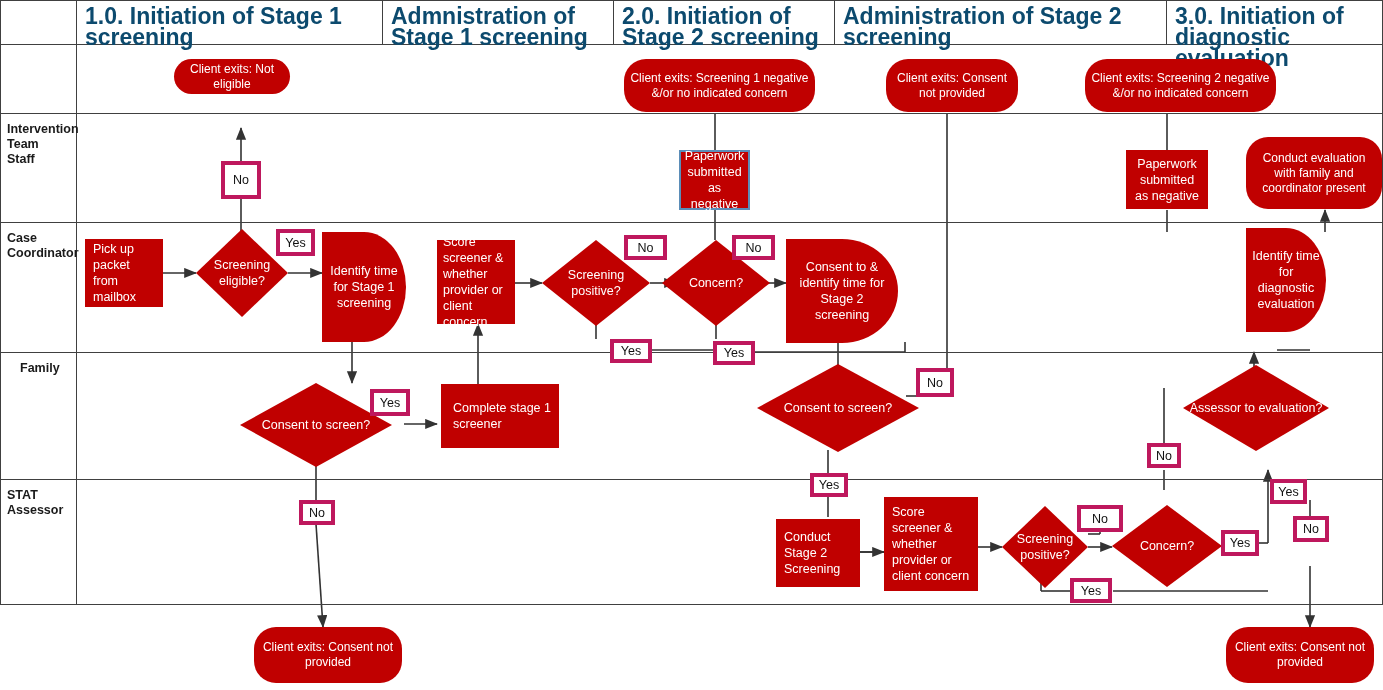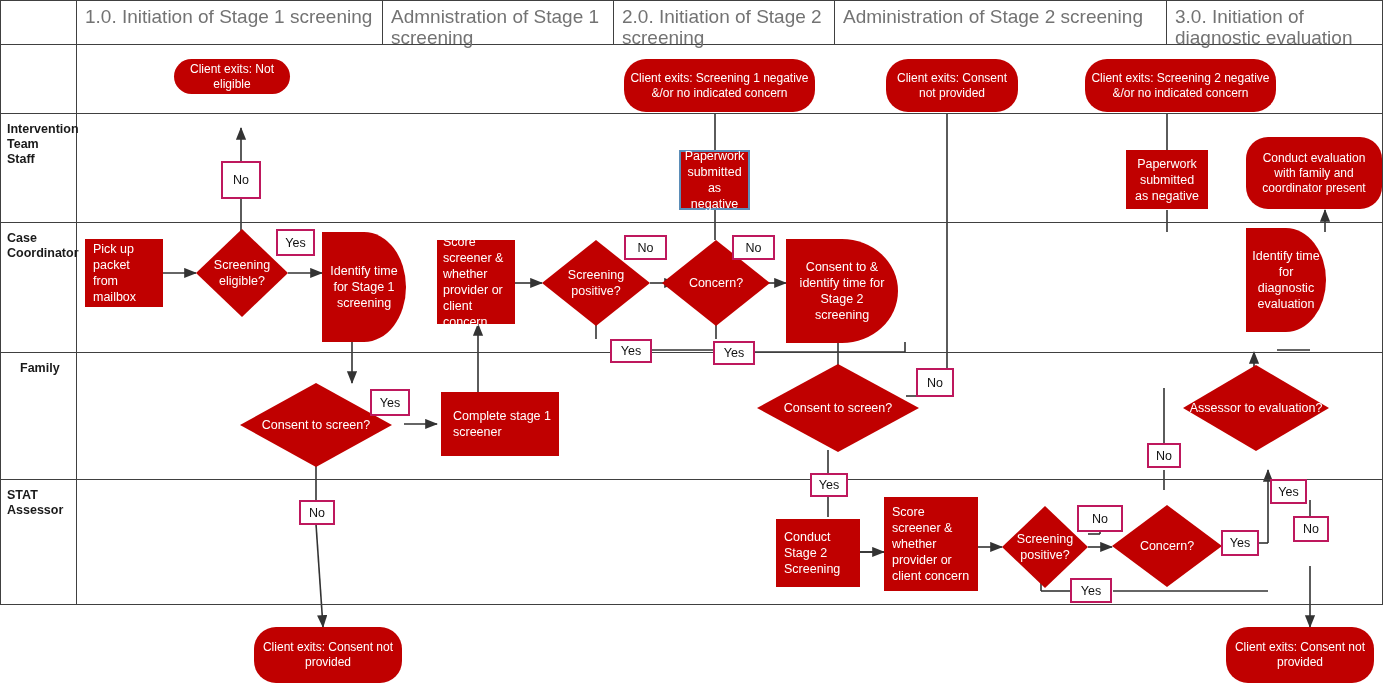--- a/index.html
+++ b/index.html
@@ -7,42 +7,42 @@
   #root{position:relative;width:1383px;height:690px;overflow:hidden;background:#fff;}
   #svg{position:absolute;left:0;top:0;width:1383px;height:690px;}
 
   
   .gl{position:absolute;background:#404040;}
   .hline{height:1px;left:0;width:1383px;}
   .vline{width:1px;top:0;}
 
   
   .colhead{position:absolute;box-sizing:border-box;padding:4px 6px 0 8px;
-           font-size:19px;line-height:21px;color:#737373;}
+           font-size:23px;line-height:21px;color:#0c4a6e;font-weight:bold;}
   
   .lanelabel{position:absolute;box-sizing:border-box;padding:4px 4px 0 6px;
              font-size:12.5px;line-height:15px;font-weight:bold;color:#1a1a1a;}
 
   
   .node{position:absolute;box-sizing:border-box;display:flex;align-items:center;
         justify-content:center;text-align:center;color:#fff;background:#C00000;
         font-size:12.5px;line-height:16px;padding:3px 6px;}
   .node.left-align{justify-content:flex-start;text-align:left;}
   .rect{}
   .dshape{border-radius:0 50% 50% 0/0 50% 50% 0;}
   .terminator{border-radius:22px;font-size:12px;line-height:15px;}
   .bordered{border:2px solid #5B8DB8;}
   .diamond-wrap{position:absolute;}
   .diamond-wrap .dlabel{position:absolute;left:0;top:0;width:100%;height:100%;
         display:flex;align-items:center;justify-content:center;text-align:center;
         color:#fff;font-size:12.5px;line-height:16px;pointer-events:none;}
   .diamond-wrap svg{position:absolute;left:0;top:0;}
 
   
-  .ynbox{position:absolute;box-sizing:border-box;background:#fff;border:2px solid #be185d;
+  .ynbox{position:absolute;box-sizing:border-box;background:#fff;border:4px solid #be185d;
          display:flex;align-items:center;justify-content:center;
          font-size:12.5px;color:#111;}
 </style>
 </head>
 <body>
 
 <div id="root">
 
   <svg id="svg" viewBox="0 0 1383 690">
     <defs>
@@ -202,21 +202,21 @@
 
   <div class="node dshape" style="left:1246px;top:228px;width:80px;height:104px;">Identify time for diagnostic evaluation</div>
 
   <div class="diamond-wrap" style="left:240px;top:383px;width:152px;height:84px;">
     <svg width="152" height="84" viewBox="0 0 152 84">
         <polygon points="76,0 152,42 76,84 0,42" fill="#C00000"></polygon>
       </svg>
     <div class="dlabel">Consent to screen?</div>
   </div>
 
-  <div class="node rect left-align" style="left:441px;top:392px;width:118px;height:64px;padding-left:12px;">Complete stage 1 screener</div>
+  <div class="node rect left-align" style="left:441px;top:384px;width:118px;height:64px;padding-left:12px;">Complete stage 1 screener</div>
 
   <div class="diamond-wrap" style="left:757px;top:364px;width:162px;height:88px;">
     <svg width="162" height="88" viewBox="0 0 162 88">
         <polygon points="81,0 162,44 81,88 0,44" fill="#C00000"></polygon>
       </svg>
     <div class="dlabel">Consent to screen?</div>
   </div>
 
   <div class="diamond-wrap" style="left:1183px;top:365px;width:146px;height:86px;">
     <svg width="146" height="86" viewBox="0 0 146 86">

